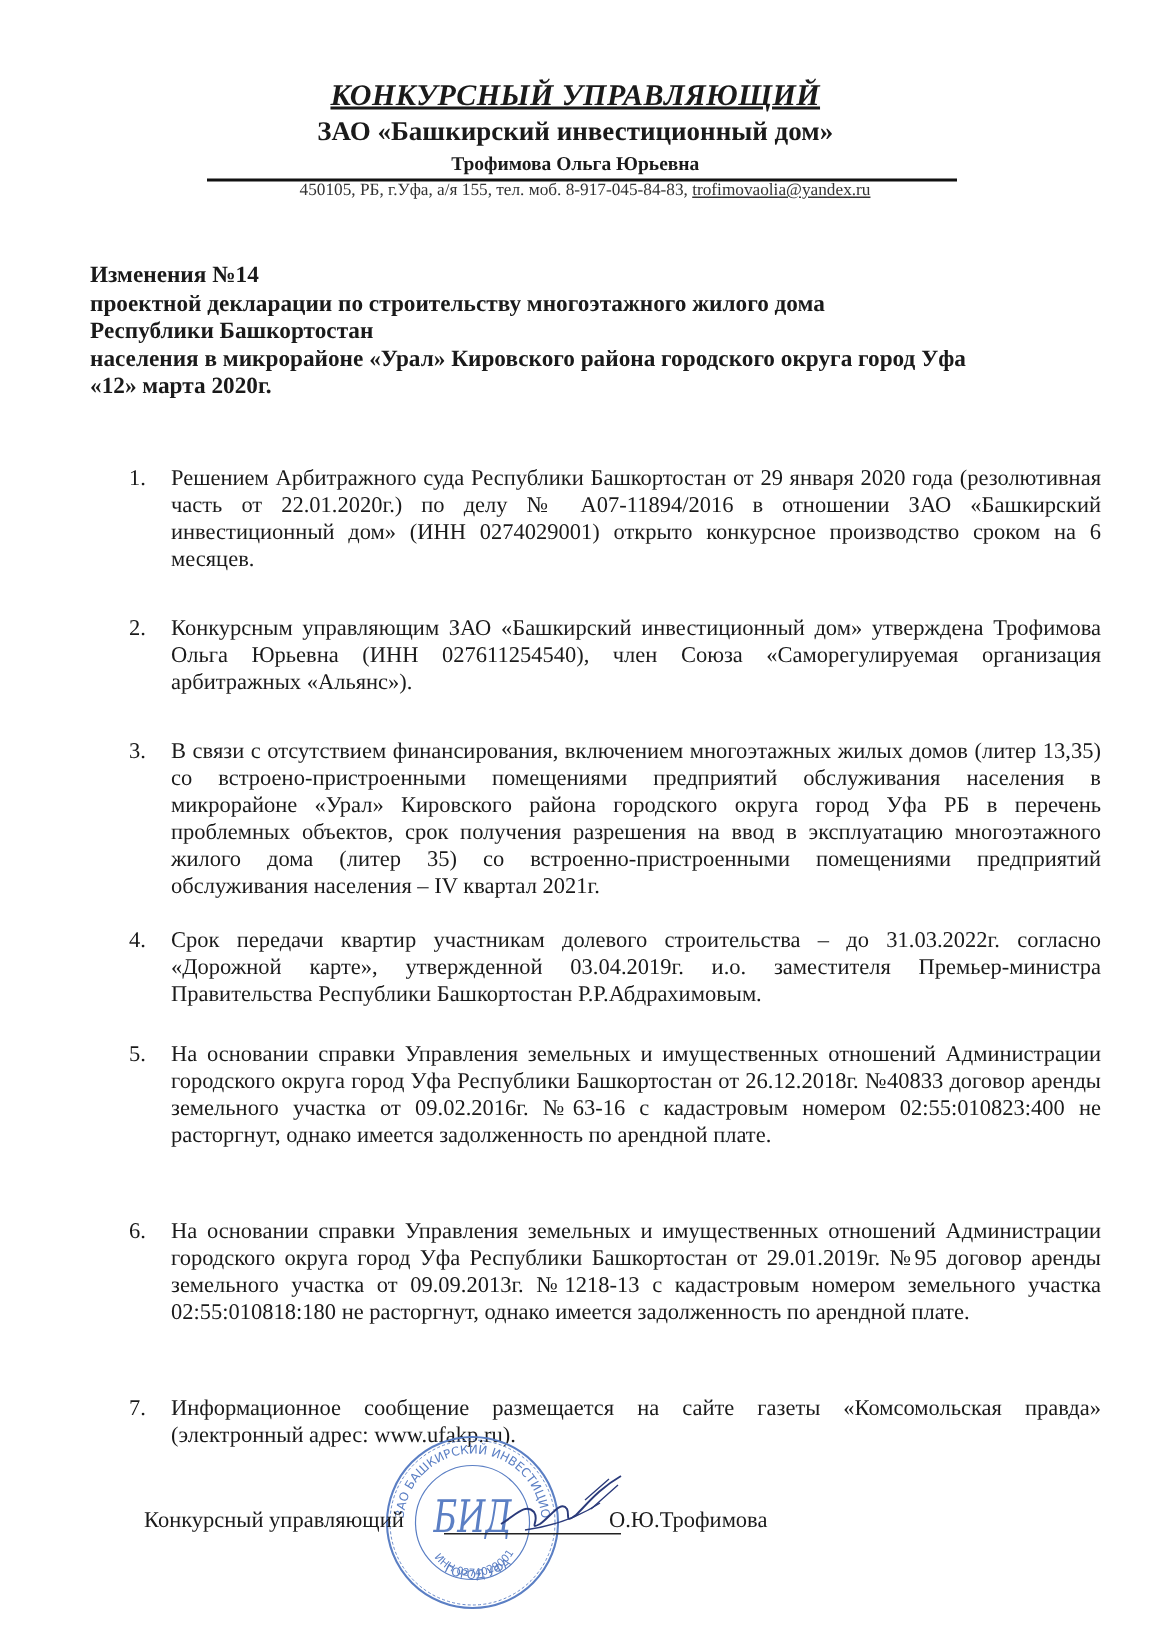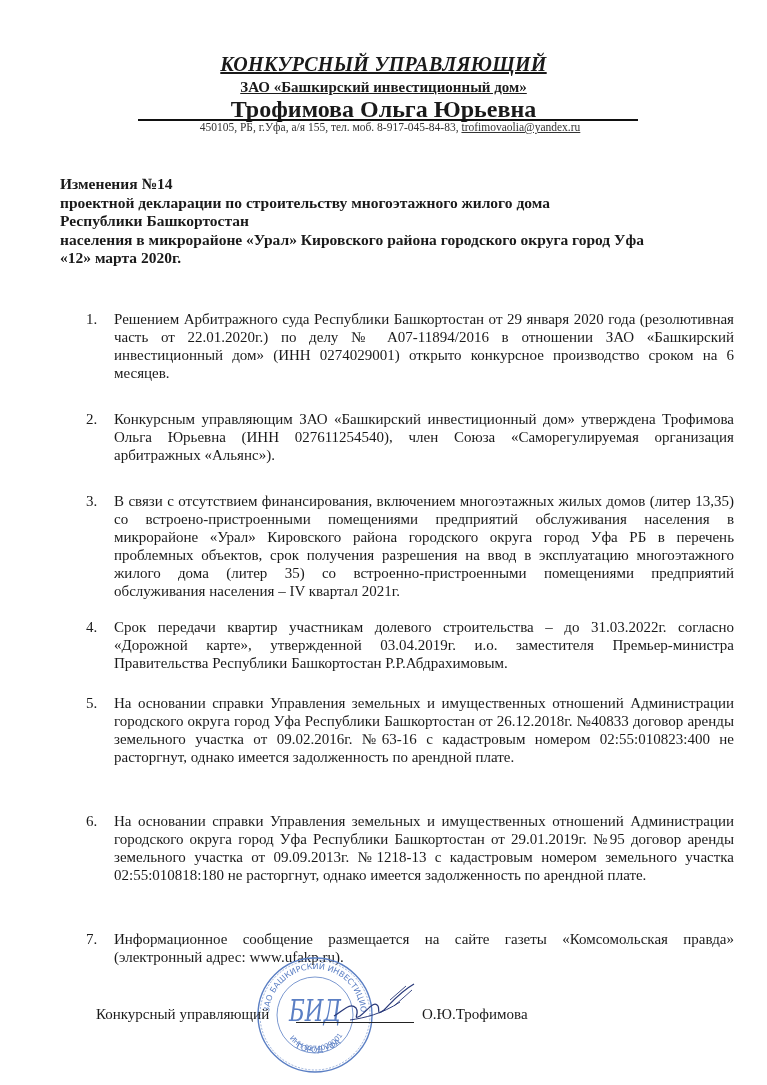--- a/index.html
+++ b/index.html
@@ -2,22 +2,22 @@
 <html><head>
 <meta charset="utf-8">
 <style>
   html, body { margin: 0; padding: 0; background: #ffffff; }
   body {
     width: 767px; height: 1085px; position: relative; overflow: hidden;
     font-family: "Liberation Serif", "DejaVu Serif", serif; color: #1a1a1a;
   }
   .header { position: absolute; left: 0; top: 52px; width: 767px; text-align: center; }
   .h-title { font-size: 20px; font-style: italic; font-weight: bold; text-decoration: underline; letter-spacing: 0.3px; line-height: 24px; }
-  .h-org { font-size: 15px; font-weight: bold; line-height: 22px; text-decoration: underline; }
-  .h-name { font-size: 24px; font-weight: bold; line-height: 22px; }
+  .h-org { font-size: 18px; font-weight: bold; line-height: 22px; }
+  .h-name { font-size: 13px; font-weight: bold; line-height: 22px; }
   .rule { position: absolute; left: 138px; top: 119px; width: 500px; height: 0; border-top: 2px solid #111; }
   .contacts { position: absolute; left: 150px; top: 121px; width: 480px; text-align: center; font-size: 11.5px; color: #333; }
   .contacts .email { text-decoration: underline; }
 
   .doc-head { position: absolute; left: 60px; top: 175px; width: 650px; text-align: left; font-weight: bold; font-size: 15.5px; line-height: 18.5px; }
   .doc-head .date { font-weight: bold; }
 
   .items { position: absolute; left: 78px; top: 310px; width: 656px; }
   .item { display: flex; font-size: 15px; line-height: 18px; text-align: justify; }
   .item .num { width: 28px; flex: none; padding-left: 8px; }
@@ -26,21 +26,21 @@
   .i2 { position: absolute; top: 100px; width: 100%; }
   .i3 { position: absolute; top: 182px; width: 100%; }
   .i4 { position: absolute; top: 308px; width: 100%; }
   .i5 { position: absolute; top: 384px; width: 100%; }
   .i6 { position: absolute; top: 502px; width: 100%; }
   .i7 { position: absolute; top: 620px; width: 100%; }
 
   .signature { position: absolute; left: 96px; top: 1006px; width: 460px; font-size: 15px; }
   .sig-label { position: absolute; left: 0; top: 0; }
   .sig-line { position: absolute; left: 200px; top: 16px; width: 118px; border-top: 1px solid #222; }
-  .sig-name { position: absolute; left: 326px; top: 0; }
+  .sig-name { position: absolute; left: 310px; top: 0; }
 
   .stamp { position: absolute; left: 255px; top: 955px; width: 120px; height: 120px; }
   .autograph { position: absolute; left: 330px; top: 980px; width: 90px; height: 50px; }
 </style>
 </head>
 <body>
 
 <div class="header">
   <div class="h-title">КОНКУРСНЫЙ УПРАВЛЯЮЩИЙ</div>
   <div class="h-org">ЗАО «Башкирский инвестиционный дом»</div>

